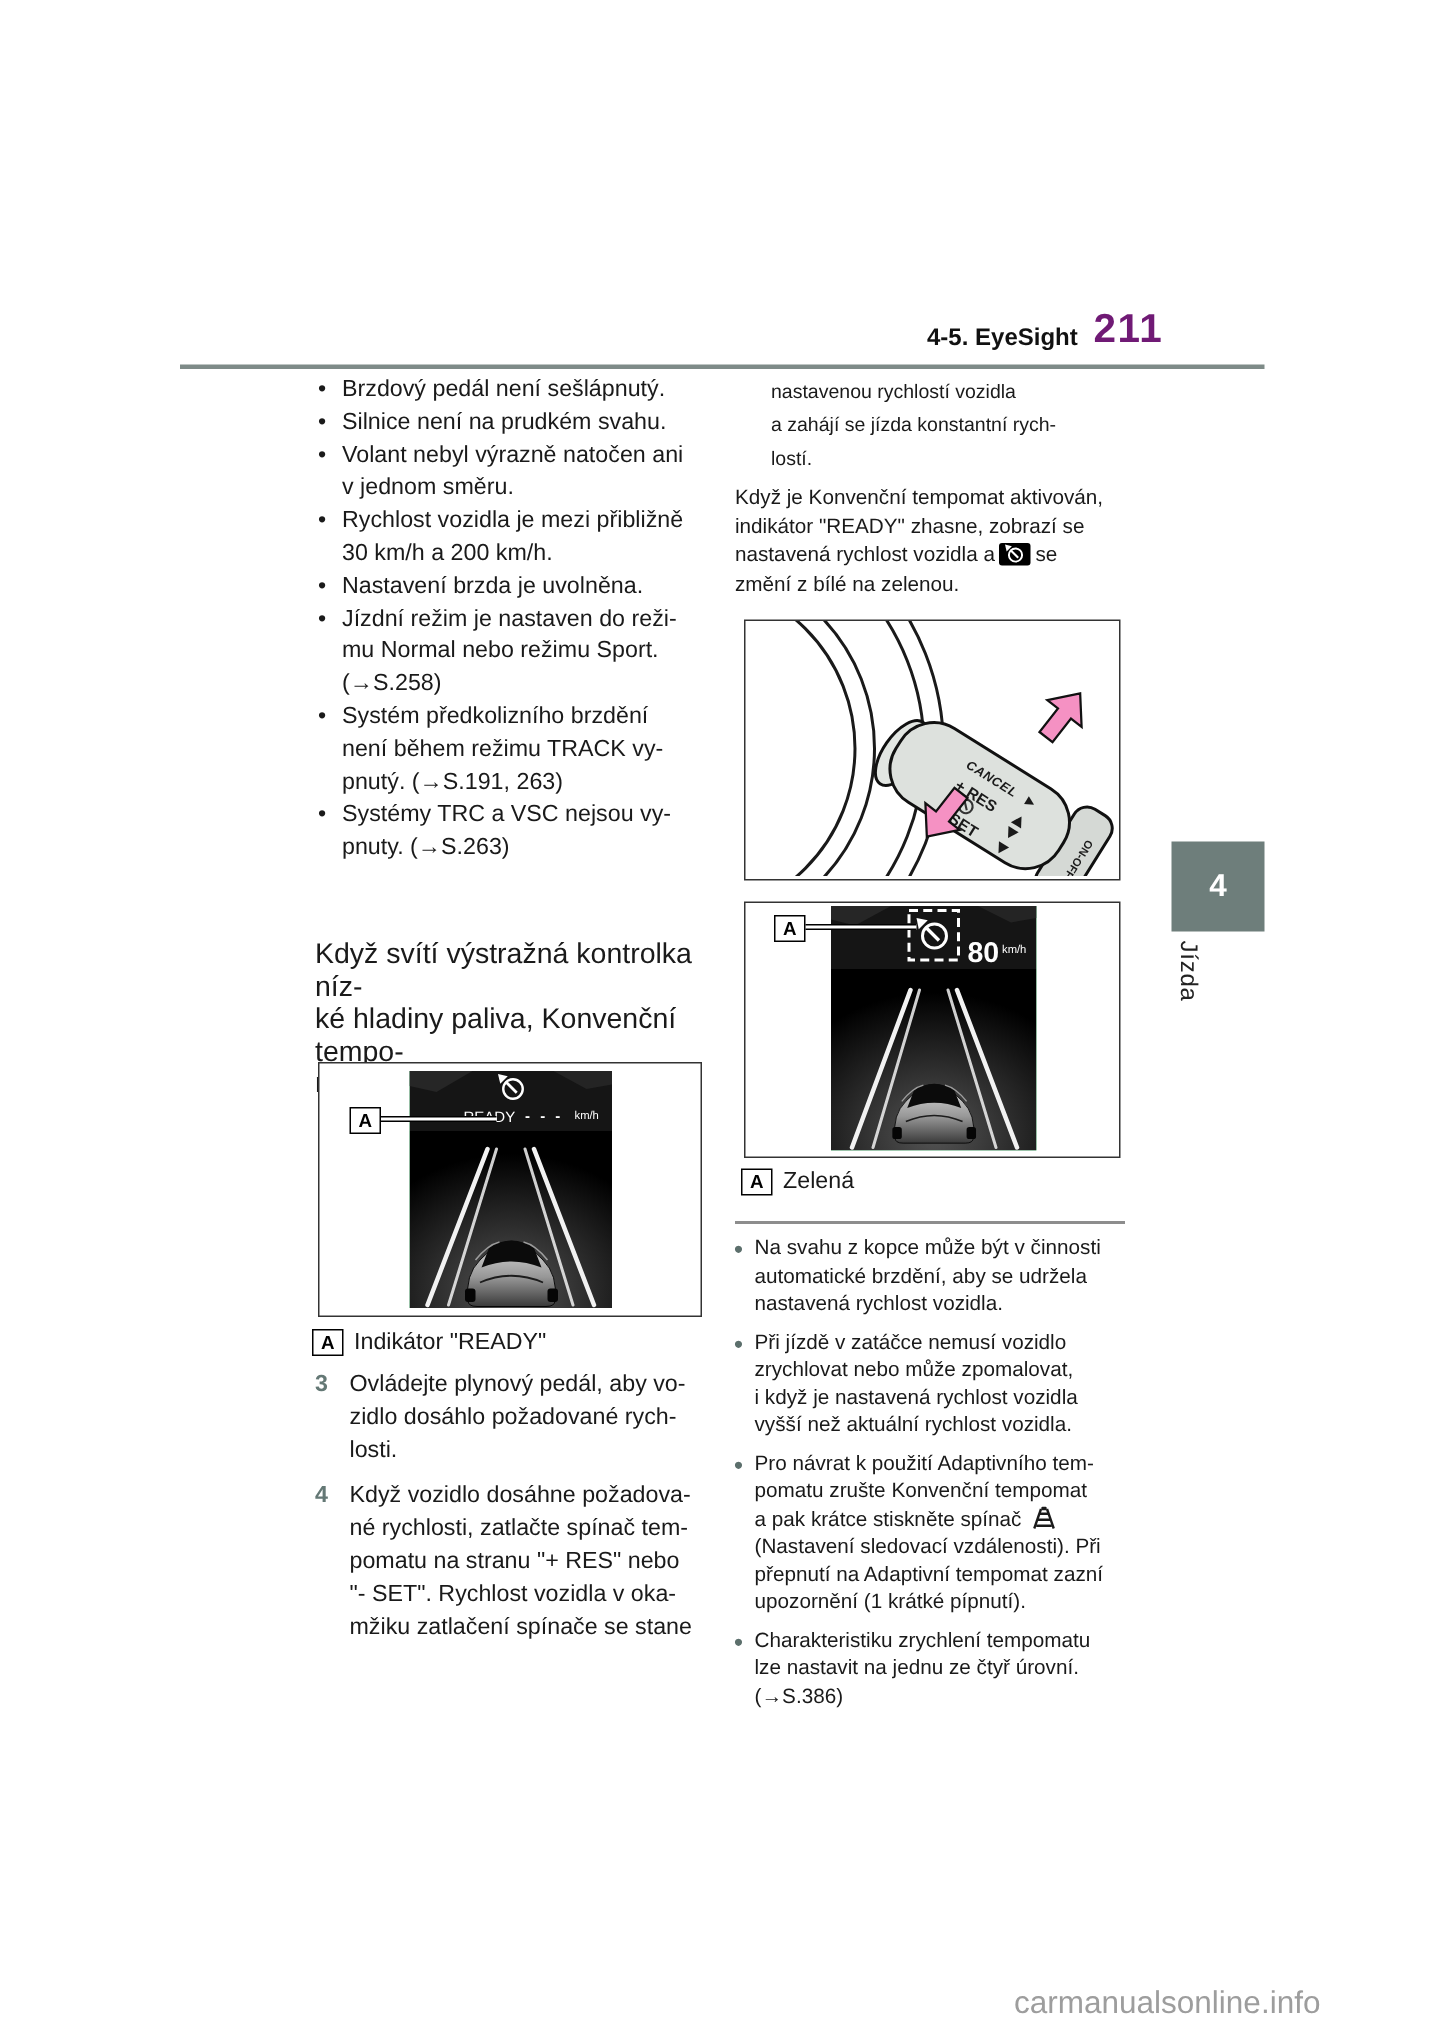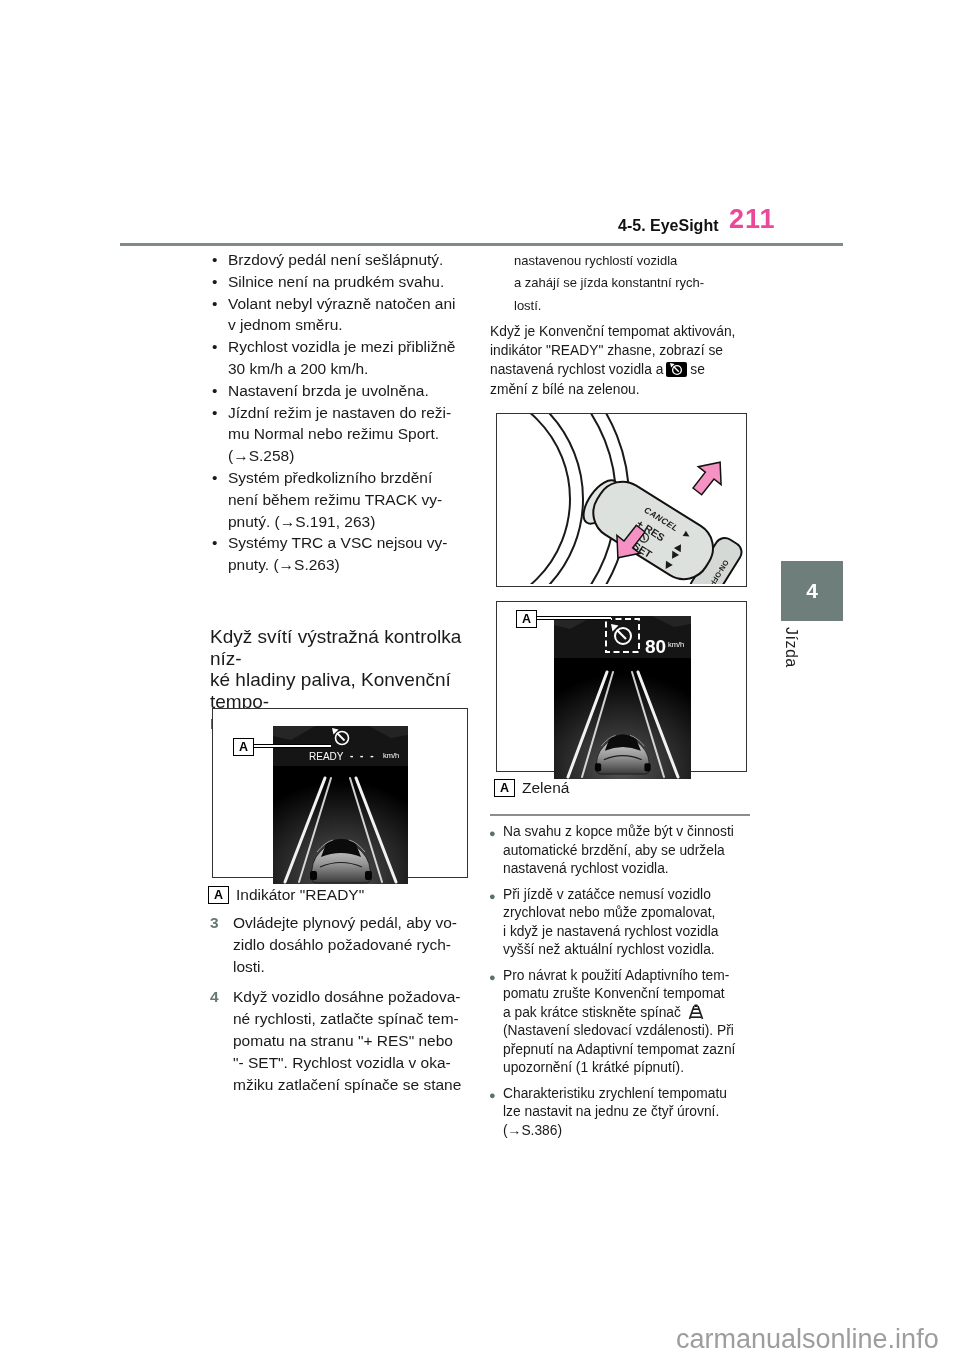--- a/index.html
+++ b/index.html
@@ -1,34 +1,34 @@
 <!DOCTYPE html>
 <html><head>
 <meta charset="utf-8">
 <style>
   html,body{margin:0;padding:0;background:#fff;}
   #page{position:relative;width:960px;height:1358px;background:#fff;overflow:hidden;
         font-family:"Liberation Sans","DejaVu Sans",sans-serif;color:#1a1a1a;}
   .pre{white-space:pre-line;}
   
   .sec-title{position:absolute;left:618px;top:217px;font-size:16px;font-weight:bold;color:#111;}
-  .page-num{position:absolute;left:729px;top:204px;font-size:27px;font-weight:bold;letter-spacing:1px;color:#ec4899;}
+  .page-num{position:absolute;left:729px;top:204px;font-size:27px;font-weight:bold;letter-spacing:1px;color:#701a75;}
   .header-rule{position:absolute;left:120px;top:243px;width:723px;height:3px;background:#7e8b88;}
   
   .lcol{position:absolute;left:210px;top:249px;width:260px;font-size:15.5px;line-height:21.8px;}
   .lcol ul{list-style:none;margin:0;padding:0;}
   .lcol li{position:relative;padding-left:18px;}
   .lcol li::before{content:"\2022";position:absolute;left:2px;top:0;}
   .lpara{position:absolute;left:210px;top:626px;width:262px;font-size:19px;line-height:21.6px;}
   
   .figbox{position:absolute;background:#fff;border:1px solid #333;}
   .fig1{left:212px;top:708px;width:254px;height:168px;}
   .fig-stalk{left:496px;top:413px;width:249px;height:172px;}
   .fig2{left:496px;top:601px;width:249px;height:169px;}
-  .display{position:absolute;background:#86efac;margin-top:12px;}
+  .display{position:absolute;background:#86efac;}
   .abox{display:inline-flex;align-items:center;justify-content:center;width:19px;height:16px;
         border:1.5px solid #000;background:#fff;font-weight:bold;font-size:12.5px;color:#000;flex:0 0 auto;}
   .abox.abs{position:absolute;z-index:3;}
   .leader{position:absolute;height:2px;background:#fff;border-top:1px solid #000;border-bottom:1px solid #000;z-index:2;}
   
   .caption{position:absolute;display:flex;gap:7px;align-items:center;font-size:15.5px;}
   .steps{position:absolute;left:210px;top:912px;width:262px;}
   .step{position:relative;padding-left:23px;font-size:15.5px;line-height:21.8px;margin-bottom:9px;}
   .step .num{position:absolute;left:0;top:0;font-weight:bold;color:#647875;}
   
@@ -40,21 +40,21 @@
   .note::before{content:"\25CF";position:absolute;left:-1px;top:1px;font-size:11px;color:#5c6f6c;}
   .blk{display:block;}
   .icruise{display:inline-block;width:21px;height:15px;background:#000;border-radius:2px;
            vertical-align:-3px;margin:0 3px;line-height:0;}
   .idist{display:inline-block;width:22px;height:16px;vertical-align:-3px;margin-left:4px;line-height:0;}
   
   .tab{position:absolute;left:781px;top:561px;width:62px;height:60px;background:#6e7e7b;color:#fff;
        display:flex;align-items:center;justify-content:center;font-size:21px;font-weight:bold;}
   .vlabel{position:absolute;left:782px;top:627px;writing-mode:vertical-rl;font-size:16px;color:#222;letter-spacing:0.5px;}
   
-  .wmark{position:absolute;left:676px;top:1324px;font-size:27px;color:#9d9d9d;}
+  .wmark{position:absolute;left:676px;top:1324px;font-size:21px;color:#9d9d9d;}
   svg text{font-family:"Liberation Sans","DejaVu Sans",sans-serif;}
 </style>
 </head>
 <body>
 
 <div id="page">
 
   <div class="sec-title">4-5. EyeSight</div>
   <div class="page-num">211</div>
   <div class="header-rule"></div>

